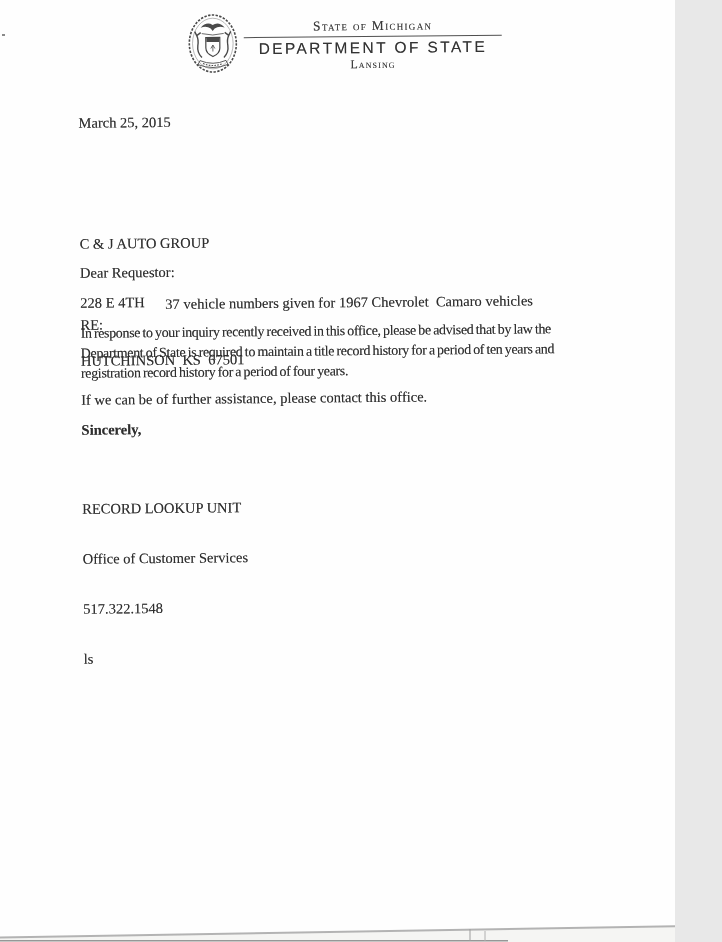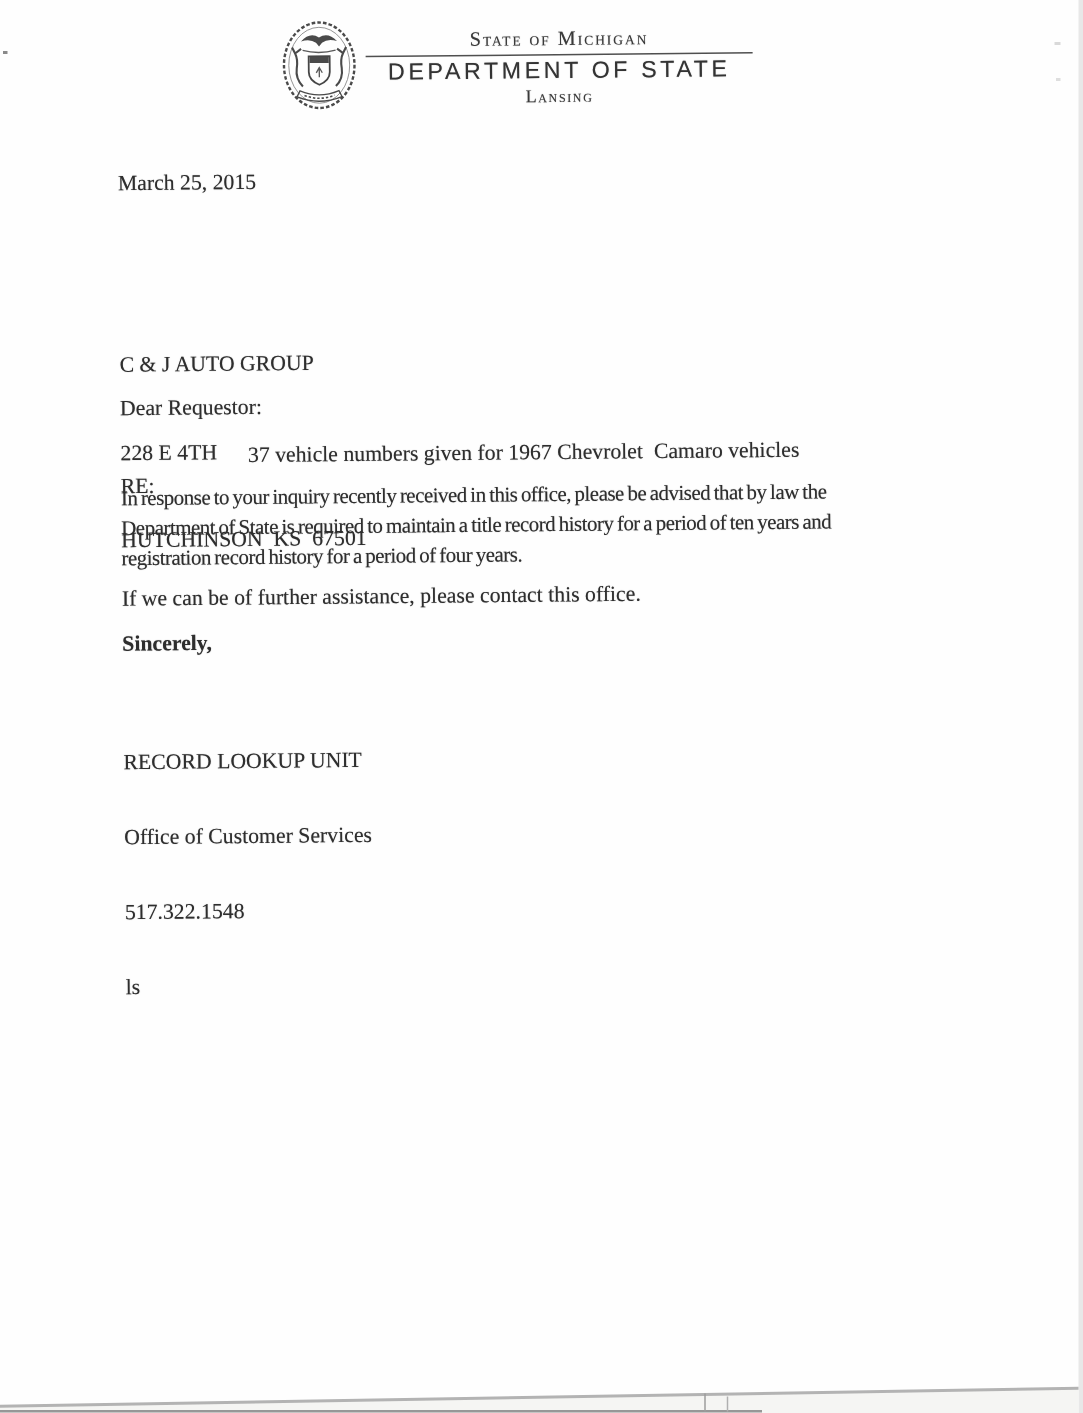--- a/index.html
+++ b/index.html
@@ -1,22 +1,23 @@
 <!DOCTYPE html>
 <html><head>
 <meta charset="utf-8">
 <style>
   html,body{margin:0;padding:0;background:#e8e8e8;}
   .page{
     position:relative;
-    width:719px;height:942px;
+    width:660px;height:942px;
     background:#fefefe;
     overflow:hidden;
     font-family:"Liberation Serif", serif;
     color:#2e2e2e;
+    padding-left:15px;
   }
   .tilt{
     position:absolute;inset:0;
     transform:rotate(-0.55deg);
     transform-origin:60px 480px;
     text-shadow:0 0 0.6px rgba(55,55,55,0.55);
   }
   
   .seal{position:absolute;left:191px;top:14px;width:52px;height:62px;}
   .head-text{position:absolute;left:248px;top:21px;width:258px;text-align:center;color:#3a3a3a;}

